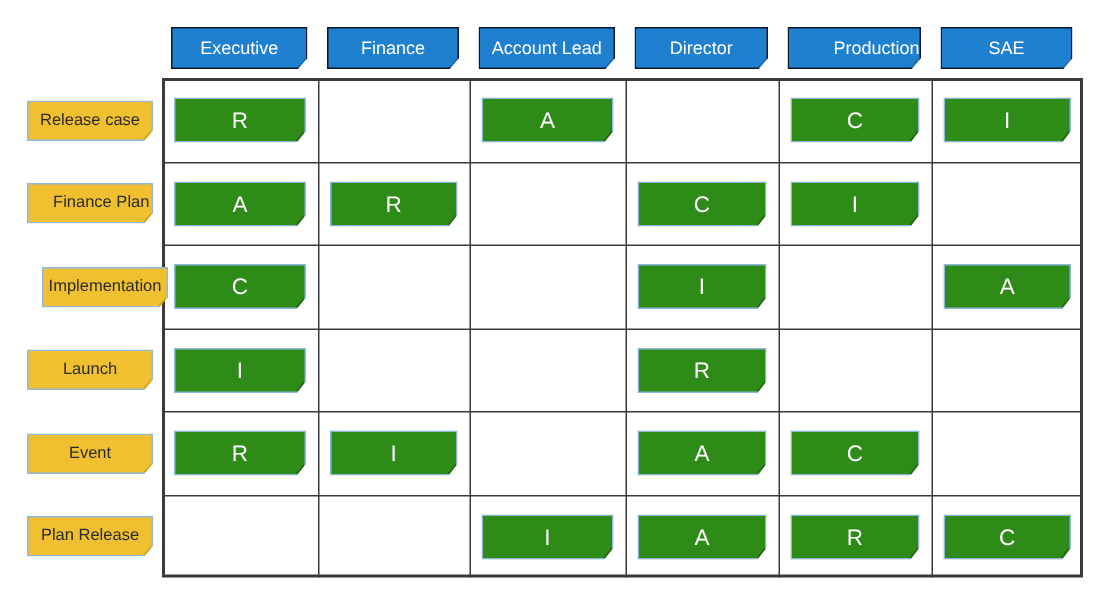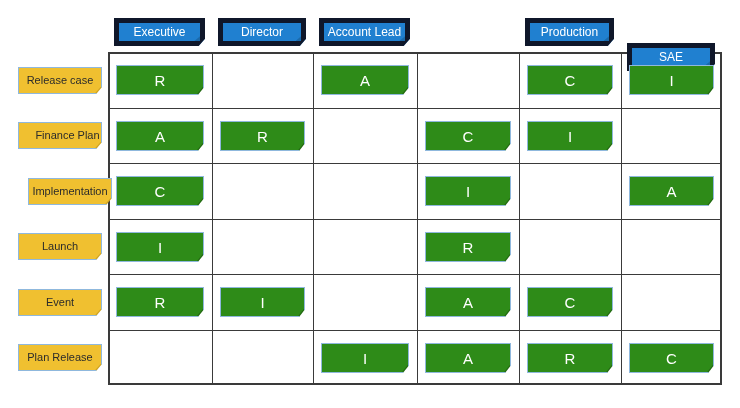--- a/index.html
+++ b/index.html
@@ -21,21 +21,21 @@
     overflow: hidden;
   }
 
   
   .banner {
     position: absolute;
     box-sizing: border-box;
     display: flex;
     align-items: center;
     justify-content: center;
-    border: 5px solid #0f172a;
+    border: 1px solid #0f172a;
     -webkit-clip-path: polygon(0 0, 100% 0, 100% 74%, 93% 100%, 0 100%);
     clip-path: polygon(0 0, 100% 0, 100% 74%, 93% 100%, 0 100%);
     line-height: 1;
     white-space: nowrap;
   }
   .banner .fold {
     position: absolute;
     right: 0;
     bottom: 0;
     width: 7%;
@@ -113,31 +113,35 @@
     <div class="hline" style="left: 108px; top: 163px; width: 614px;"></div>
     <div class="hline" style="left: 108px; top: 219px; width: 614px;"></div>
     <div class="hline" style="left: 108px; top: 274px; width: 614px;"></div>
     <div class="hline" style="left: 108px; top: 330px; width: 614px;"></div>
     <div class="banner col-header" style="left: 114px; top: 18px; width: 91px; height: 28px;">
       <span class="fold"></span>
       <span class="txt">Executive</span>
     </div>
     <div class="banner col-header" style="left: 218px; top: 18px; width: 88px; height: 28px;">
       <span class="fold"></span>
+      <span class="txt">Finance</span>
+    </div>
+    <div class="banner col-header" style="left: 319px; top: 18px; width: 91px; height: 28px; justify-content: center;">
+      <span class="fold"></span>
+      <span class="txt">Account Lead</span>
+    </div>
+    <div class="banner col-header" style="left: 423px; top: 18px; width: 89px; height: 28px;">
+      <span class="fold"></span>
       <span class="txt">Director</span>
     </div>
-    <div class="banner col-header" style="left: 319px; top: 18px; width: 91px; height: 28px; justify-content: center;">
-      <span class="fold"></span>
-      <span class="txt">Account Lead</span>
-    </div>
-    <div class="banner col-header" style="left: 525px; top: 18px; width: 89px; height: 28px;">
+    <div class="banner col-header" style="left: 525px; top: 18px; width: 89px; height: 28px; justify-content: flex-end;">
       <span class="fold"></span>
       <span class="txt">Production</span>
     </div>
-    <div class="banner col-header" style="left: 627px; top: 18px; width: 88px; height: 28px; margin-top: 25px;">
+    <div class="banner col-header" style="left: 627px; top: 18px; width: 88px; height: 28px;">
       <span class="fold"></span>
       <span class="txt">SAE</span>
     </div>
     <div class="banner row-label" style="left: 18px; top: 67px; width: 84px; height: 27px;">
       <span class="fold"></span>
       <span class="txt">Release case</span>
     </div>
     <div class="banner row-label" style="left: 18px; top: 122px; width: 84px; height: 27px; padding-left: 15px;">
       <span class="fold"></span>
       <span class="txt">Finance Plan</span>

